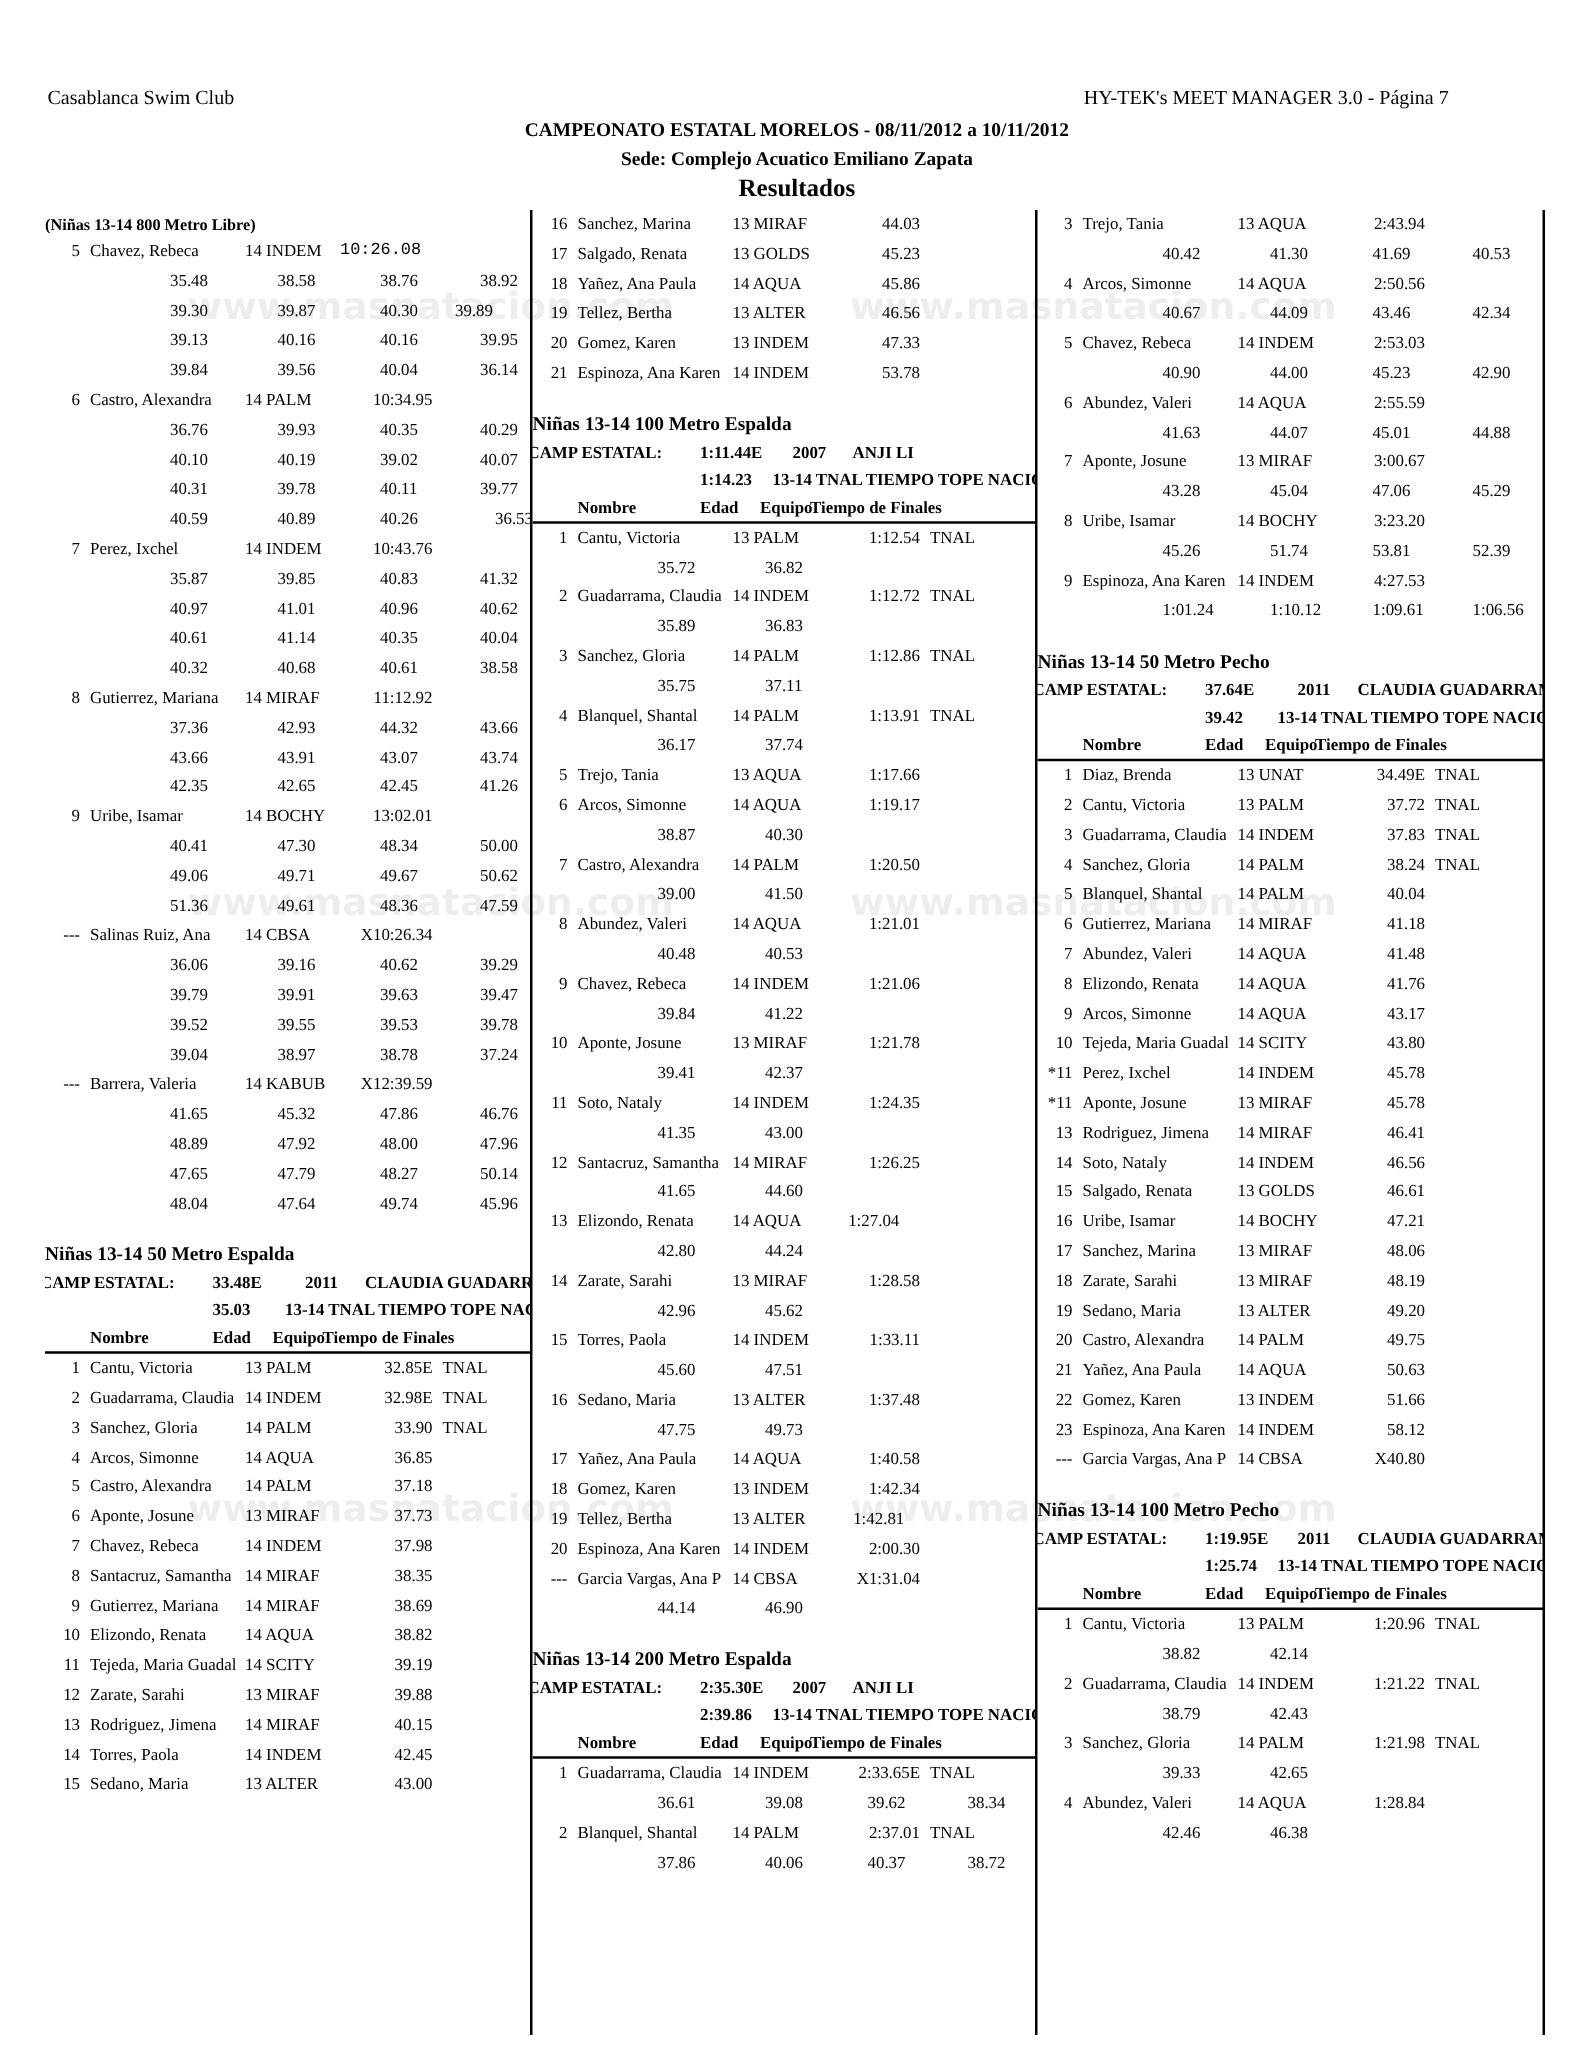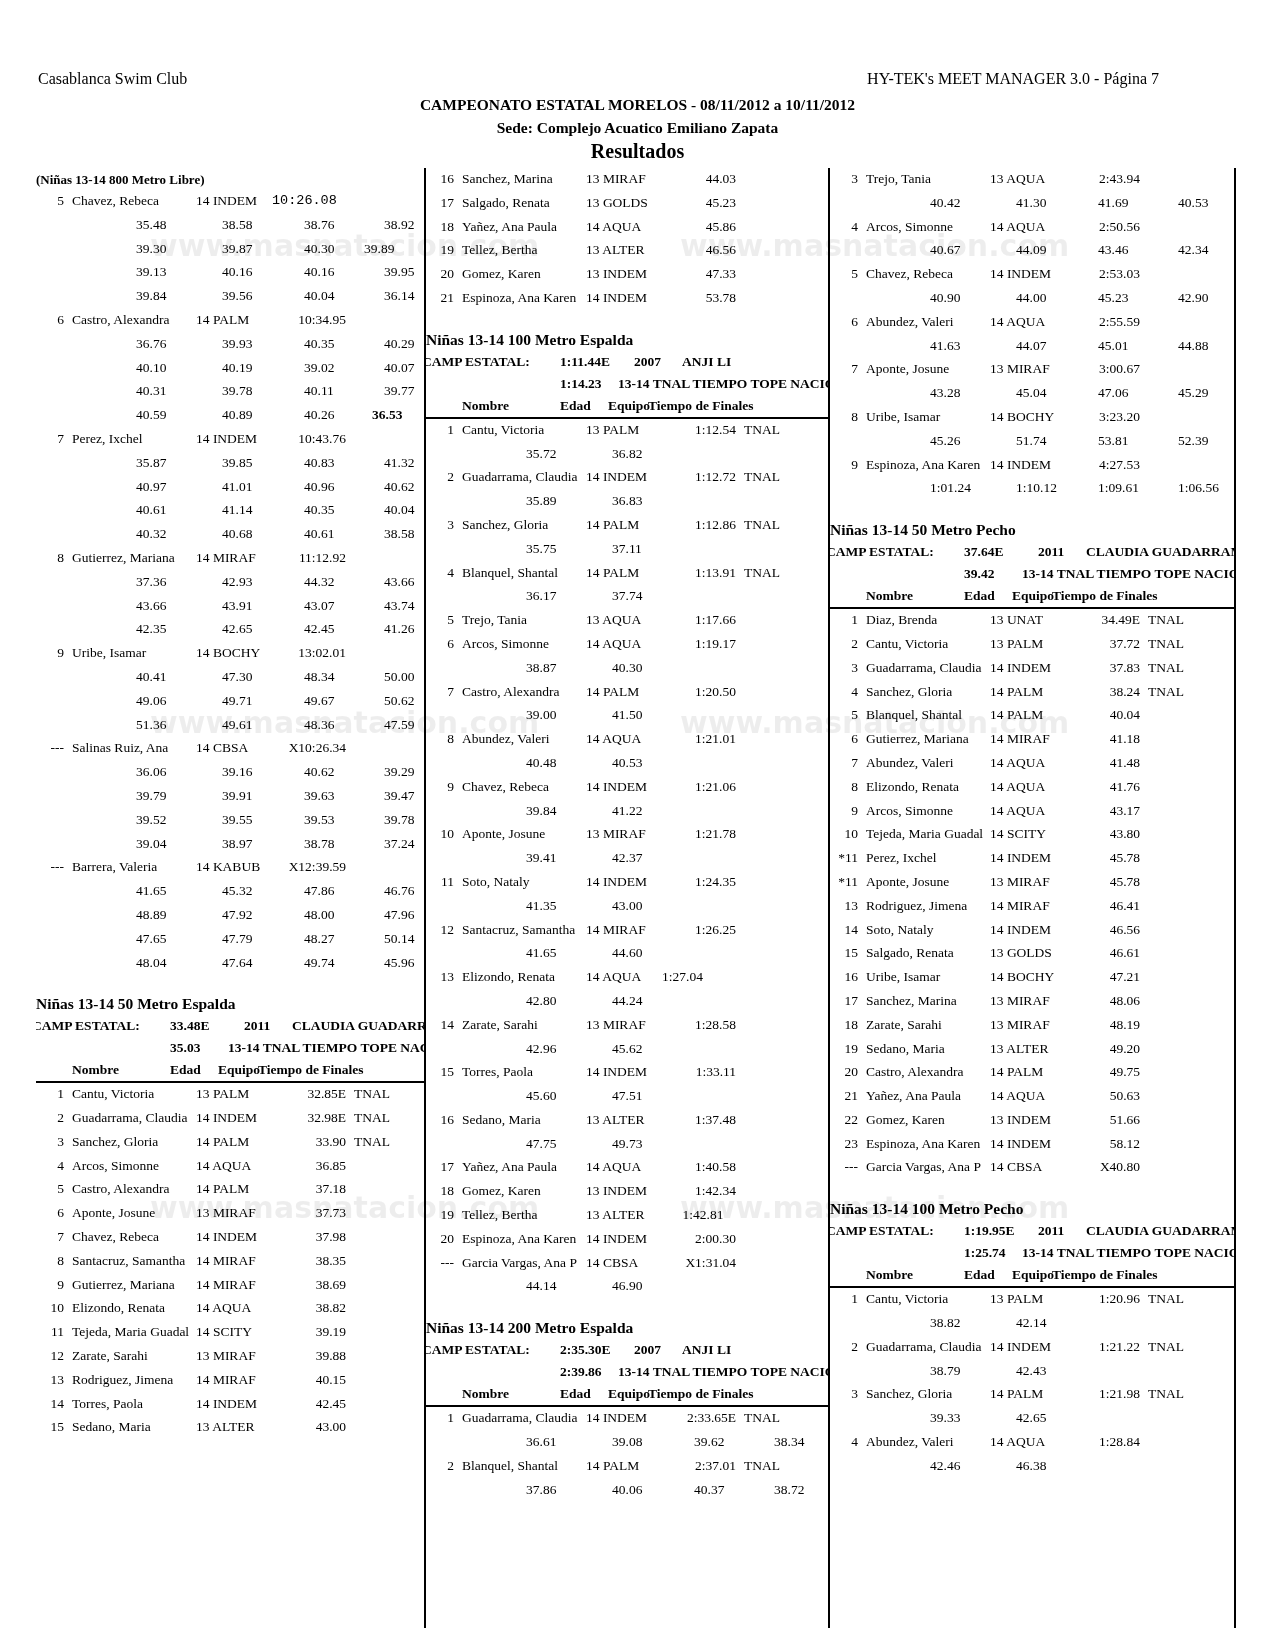--- a/index.html
+++ b/index.html
@@ -101,21 +101,21 @@
     <div class="row">
       <span style="left: 100px;">40.31</span>
       <span style="left: 186px;">39.78</span>
       <span style="left: 268px;">40.11</span>
       <span style="left: 348px;">39.77</span>
     </div>
     <div class="row">
       <span style="left: 100px;">40.59</span>
       <span style="left: 186px;">40.89</span>
       <span style="left: 268px;">40.26</span>
-      <span style="left: 336px; font-weight: bold;">36.53</span>
+      <span style="left: 360px;">36.53</span>
     </div>
     <div class="row">
       <span style="left: 0px; width: 28px; text-align: right;">7</span>
       <span style="left: 36px; width: 122px; overflow: hidden;">Perez, Ixchel</span>
       <span style="left: 160px;">14 INDEM</span>
       <span style="left: 236px; width: 74px; text-align: right;">10:43.76</span>
     </div>
     <div class="row">
       <span style="left: 100px;">35.87</span>
       <span style="left: 186px;">39.85</span>
@@ -536,21 +536,21 @@
       <span style="left: 236px; width: 74px; text-align: right;">1:26.25</span>
     </div>
     <div class="row">
       <span style="left: 100px;">41.65</span>
       <span style="left: 186px;">44.60</span>
     </div>
     <div class="row">
       <span style="left: 0px; width: 28px; text-align: right;">13</span>
       <span style="left: 36px; width: 122px; overflow: hidden;">Elizondo, Renata</span>
       <span style="left: 160px;">14 AQUA</span>
-      <span style="left: 236px; width: 74px; text-align: left;">1:27.04</span>
+      <span style="left: 236px; width: 74px; text-align: center;">1:27.04</span>
     </div>
     <div class="row">
       <span style="left: 100px;">42.80</span>
       <span style="left: 186px;">44.24</span>
     </div>
     <div class="row">
       <span style="left: 0px; width: 28px; text-align: right;">14</span>
       <span style="left: 36px; width: 122px; overflow: hidden;">Zarate, Sarahi</span>
       <span style="left: 160px;">13 MIRAF</span>
       <span style="left: 236px; width: 74px; text-align: right;">1:28.58</span>

